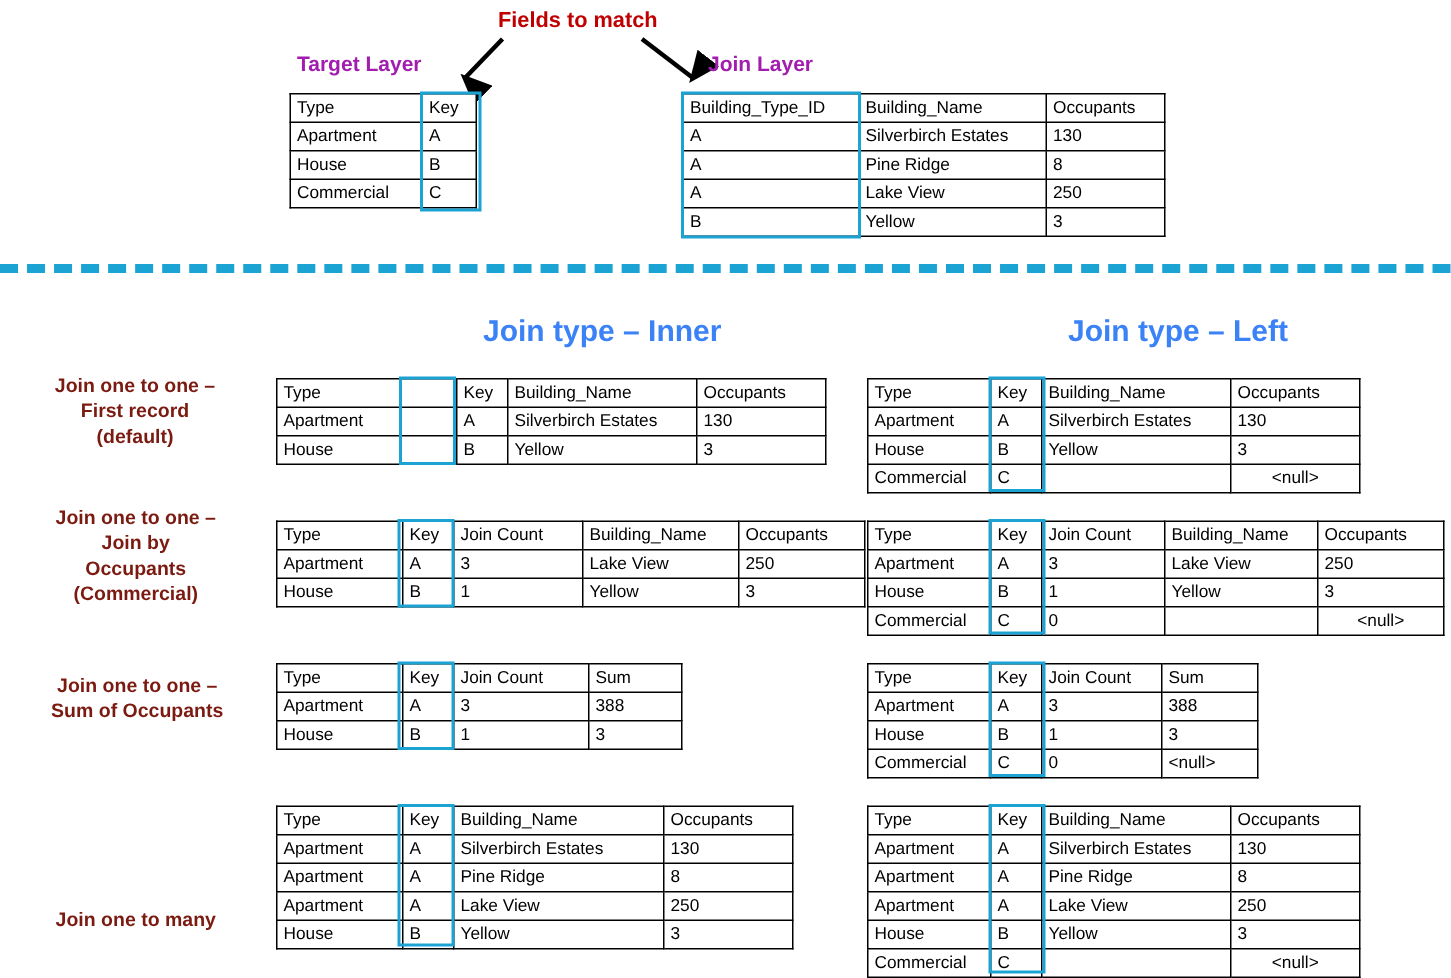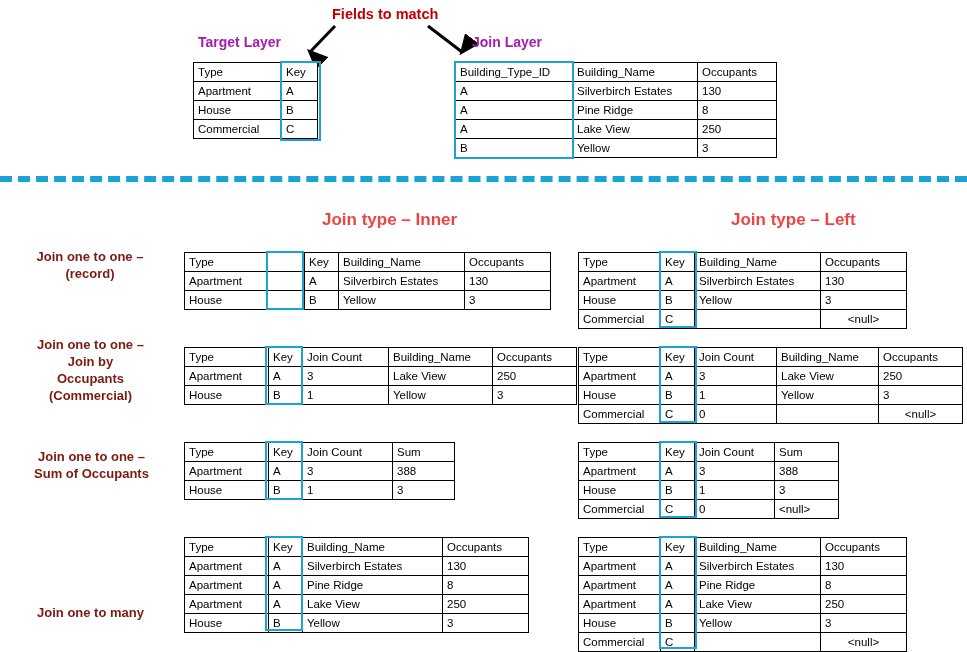--- a/index.html
+++ b/index.html
@@ -48,22 +48,22 @@
     font-size: 14px;
     color: #a21caf;
   }
   .fields-title {
     font-weight: bold;
     font-size: 14.5px;
     color: #c00000;
   }
   .join-type-title {
     font-weight: bold;
-    font-size: 17px;
-    color: #ef4444;
+    font-size: 20px;
+    color: #3b82f6;
   }
   .row-label {
     font-weight: bold;
     font-size: 13px;
     color: #7b1a10;
     text-align: center;
     line-height: 17px;
   }
 
   
@@ -173,25 +173,26 @@
           <td>3</td>
         </tr>
       </tbody>
     </table>
   </div>
   <div class="key-box" style="left:454px; top:61px; width:120px; height:98px;"></div>
 
   <div class="divider"></div>
 
   <div class="abs join-type-title" style="left:322px; top:210px;">Join type – Inner</div>
-  <div class="abs join-type-title" style="left:712px; top:210px;margin-left:19px;">Join type – Left</div>
+  <div class="abs join-type-title" style="left:712px; top:210px;">Join type – Left</div>
 
   <div class="abs row-label" style="left:10px; top:248px; width:160px;">
     <div>Join one to one –</div>
-    <div>(record)</div>
+    <div>First record</div>
+    <div>(default)</div>
   </div>
 
   <div class="abs" style="left:184px; top:252px;">
     <table class="grid">
       <colgroup>
           <col style="width:120px">
           <col style="width:34px">
           <col style="width:126px">
           <col style="width:86px">
         </colgroup>

